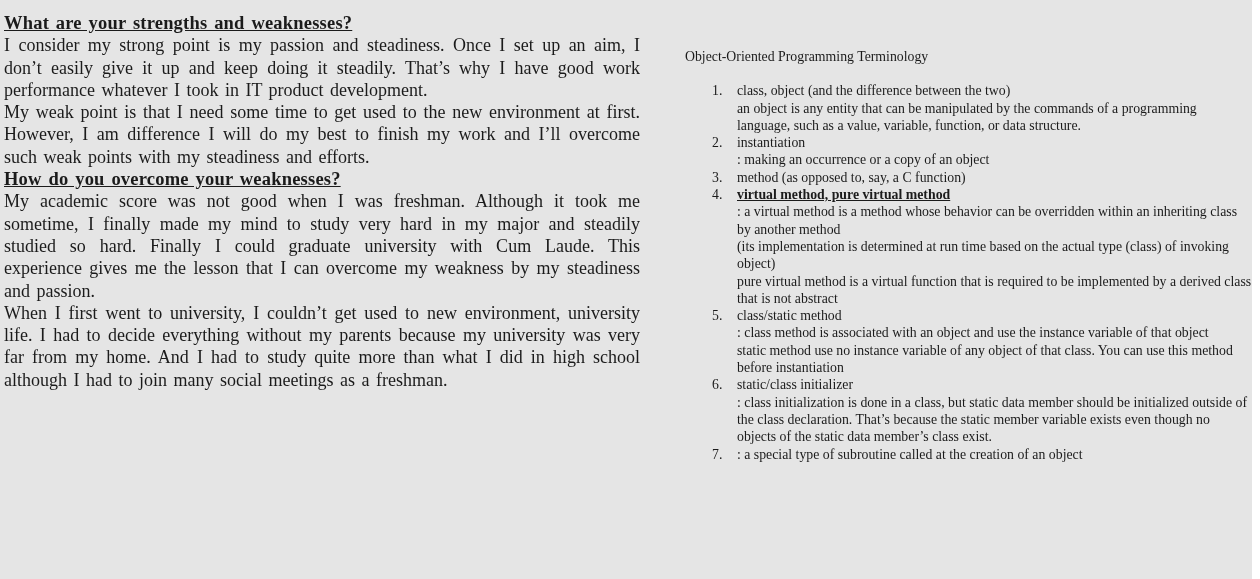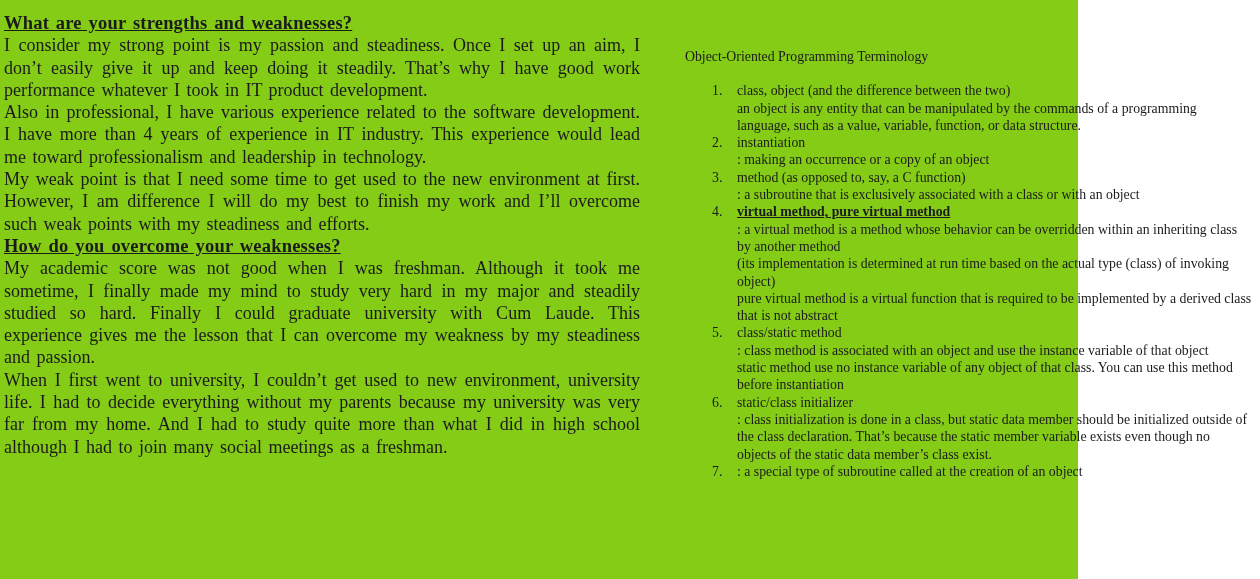--- a/index.html
+++ b/index.html
@@ -4,21 +4,21 @@
 <style>
   * { box-sizing: border-box; }
   html, body { margin: 0; padding: 0; }
   body {
     width: 1260px; height: 579px;
     background: #ffffff;
     color: #1b1b1b;
     font-family: "Liberation Serif", "DejaVu Serif", serif;
     overflow: hidden;
   }
-  .page { position: relative; width: 1078px; height: 579px; background: #84cc16; text-decoration: underline; }
+  .page { position: relative; width: 1252px; height: 579px; background: #e5e5e5; text-decoration: underline; }
 
   
   .left-col {
     position: absolute; left: 4px; top: 12px; width: 636px;
     font-size: 18px; line-height: 22.3px; word-spacing: 2px;
   }
   .left-col .heading {
     font-weight: bold;
     text-decoration: underline;
     font-size: 18.5px;
@@ -40,21 +40,20 @@
   .term-name.emph { font-weight: bold; text-decoration: underline; }
 </style>
 </head>
 <body>
 
 <div class="page">
   <div class="left-col" id="leftCol">
       <div class="section">
         <div class="heading">What are your strengths and weaknesses?</div>
         <div class="para">I consider my strong point is my passion and steadiness. Once I set up an aim, I don’t easily give it up and keep doing it steadily. That’s why I have good work performance whatever I took in IT product development.</div>
-        <div class="para">Also in professional, I have various experience related to the software development. I have more than 4 years of experience in IT industry. This experience would lead me toward professionalism and leadership in technology.</div>
         <div class="para">My weak point is that I need some time to get used to the new environment at first. However, I am difference I will do my best to finish my work and I’ll overcome such weak points with my steadiness and efforts.</div>
       </div>
       <div class="section">
         <div class="heading">How do you overcome your weaknesses?</div>
         <div class="para">My academic score was not good when I was freshman. Although it took me sometime, I finally made my mind to study very hard in my major and steadily studied so hard. Finally I could graduate university with Cum Laude. This experience gives me the lesson that I can overcome my weakness by my steadiness and passion.</div>
         <div class="para">When I first went to university, I couldn’t get used to new environment, university life. I had to decide everything without my parents because my university was very far from my home. And I had to study quite more than what I did in high school although I had to join many social meetings as a freshman.</div>
       </div>
     </div>
   <div class="right-col">
     <div class="right-title">Object-Oriented Programming Terminology</div>
@@ -70,21 +69,20 @@
           <div class="term-num">2.</div>
           <div class="term-body">
             <div class="term-name">instantiation</div>
             <div class="term-detail">: making an occurrence or a copy of an object</div>
           </div>
         </div>
         <div class="term-item">
           <div class="term-num">3.</div>
           <div class="term-body">
             <div class="term-name">method (as opposed to, say, a C function)</div>
-            <div class="term-detail">: a subroutine that is exclusively associated with a class or with an object</div>
           </div>
         </div>
         <div class="term-item">
           <div class="term-num">4.</div>
           <div class="term-body">
             <div class="term-name emph">virtual method, pure virtual method</div>
             <div class="term-detail">: a virtual method is a method whose behavior can be overridden within an inheriting class by another method</div>
             <div class="term-detail">(its implementation is determined at run time based on the actual type (class) of invoking object)</div>
             <div class="term-detail">pure virtual method is a virtual function that is required to be implemented by a derived class that is not abstract</div>
           </div>

